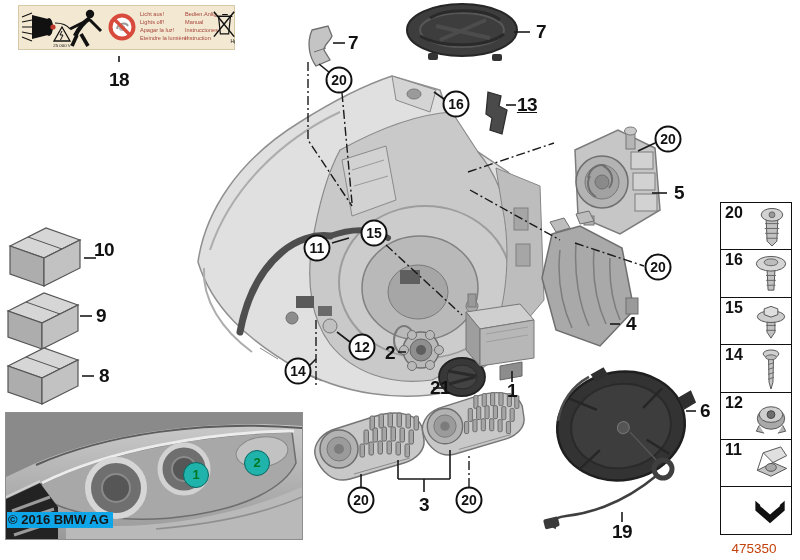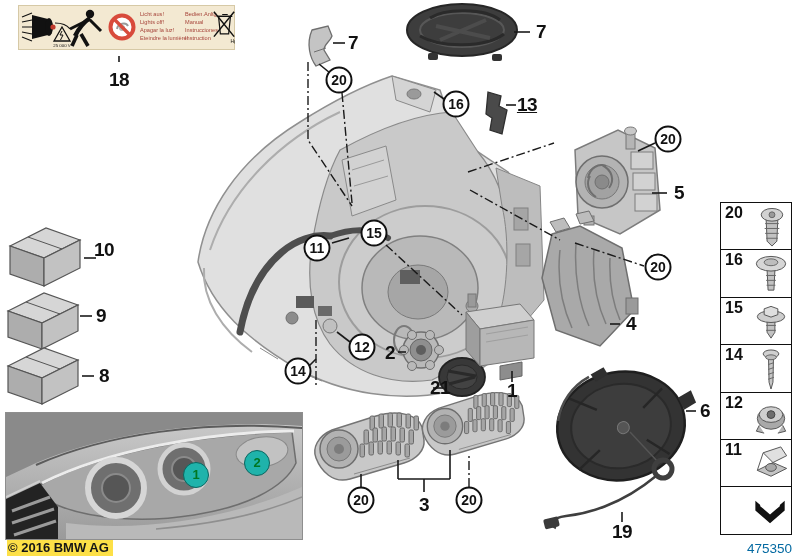--- a/index.html
+++ b/index.html
@@ -22,24 +22,24 @@
   .fbox.first{margin-top:0;}
   .fnum{position:absolute;left:4px;top:1px;font-weight:bold;font-size:16px;color:#111;}
   .ficon{position:absolute;right:0;top:3px;width:40px;height:43px;}
   
   .photo{position:absolute;left:5px;top:412px;width:298px;height:128px;border:1px solid #8e8e8e;
          box-sizing:border-box;background:#b5b5b5;z-index:4;}
   .photo svg{display:block;}
   .lbl-photo{position:absolute;transform:translate(-50%,-50%);width:26px;height:26px;
              border-radius:50%;border:1.5px solid #0a6categorized660;box-sizing:border-box;font-weight:bold;
              font-size:13px;line-height:23px;text-align:center;color:#072;z-index:5;}
-  .copyright{position:absolute;left:7px;top:540px;font-size:13px;font-weight:bold;color:#161616;
-             background:#fde047;padding:0 4px 1px 1px;z-index:7;white-space:nowrap;}
-  .partnum{position:absolute;left:716px;top:541px;width:76px;text-align:right;font-size:13.5px;
-           color:#0369a1;z-index:7;}
+  .copyright{position:absolute;left:7px;top:512px;font-size:13px;font-weight:bold;color:#161616;
+             background:#0ea5e9;padding:0 4px 1px 1px;z-index:7;white-space:nowrap;}
+  .partnum{position:absolute;left:716px;top:541px;width:76px;text-align:center;font-size:13.5px;
+           color:#c2410c;z-index:7;}
 </style>
 </head>
 <body>
 
 <div class="canvas">
 
   <svg class="art" width="800" height="560" viewBox="0 0 800 560">
     <defs>
       <g id="led-module-shape">
         <path d="M6,50 C2,40 8,28 22,22 L66,8 C88,1 108,7 112,19 L114,32 C115,42 107,51 94,55 L40,71 C23,76 11,63 6,50 Z" fill="#c8c8c8" stroke="#747474" stroke-width="1.5"></path>

